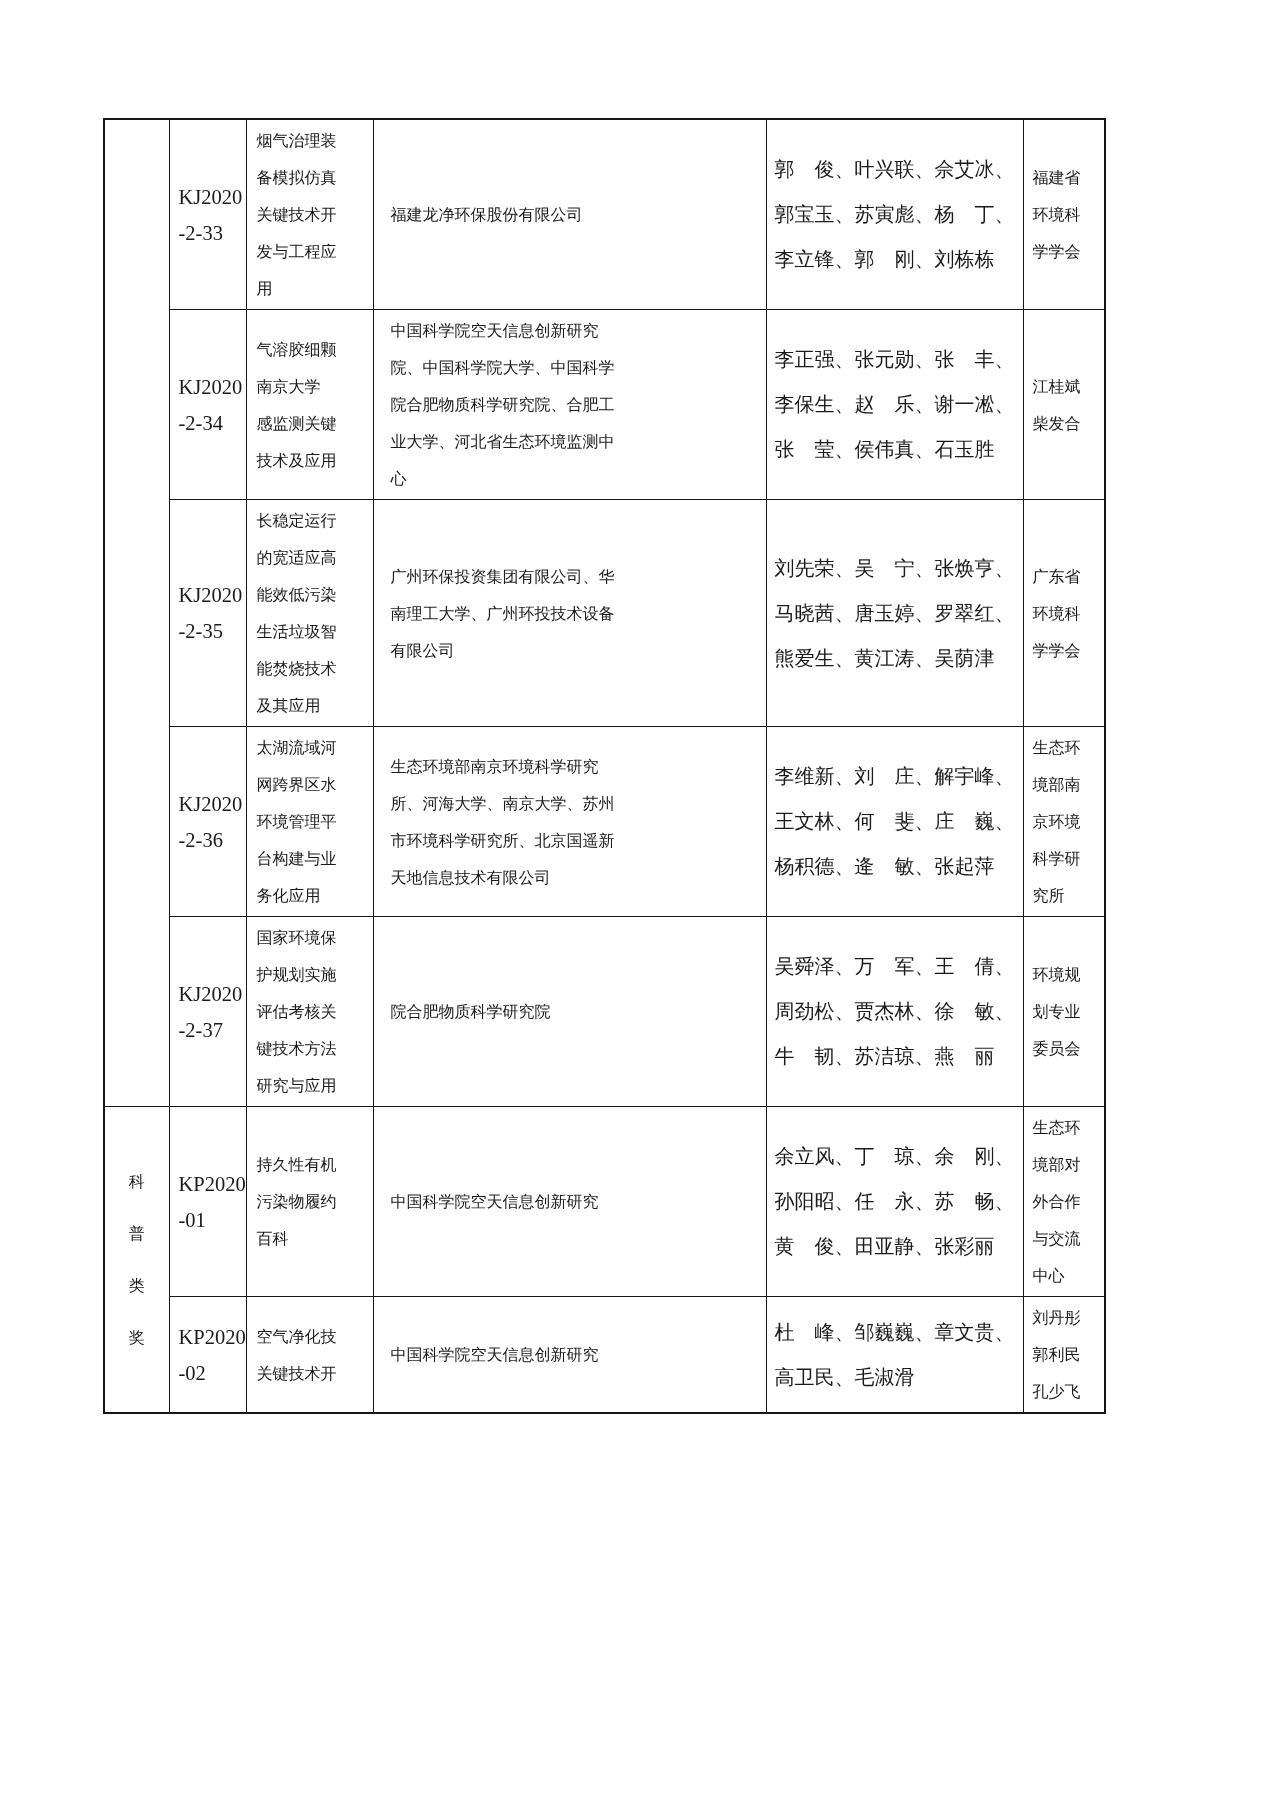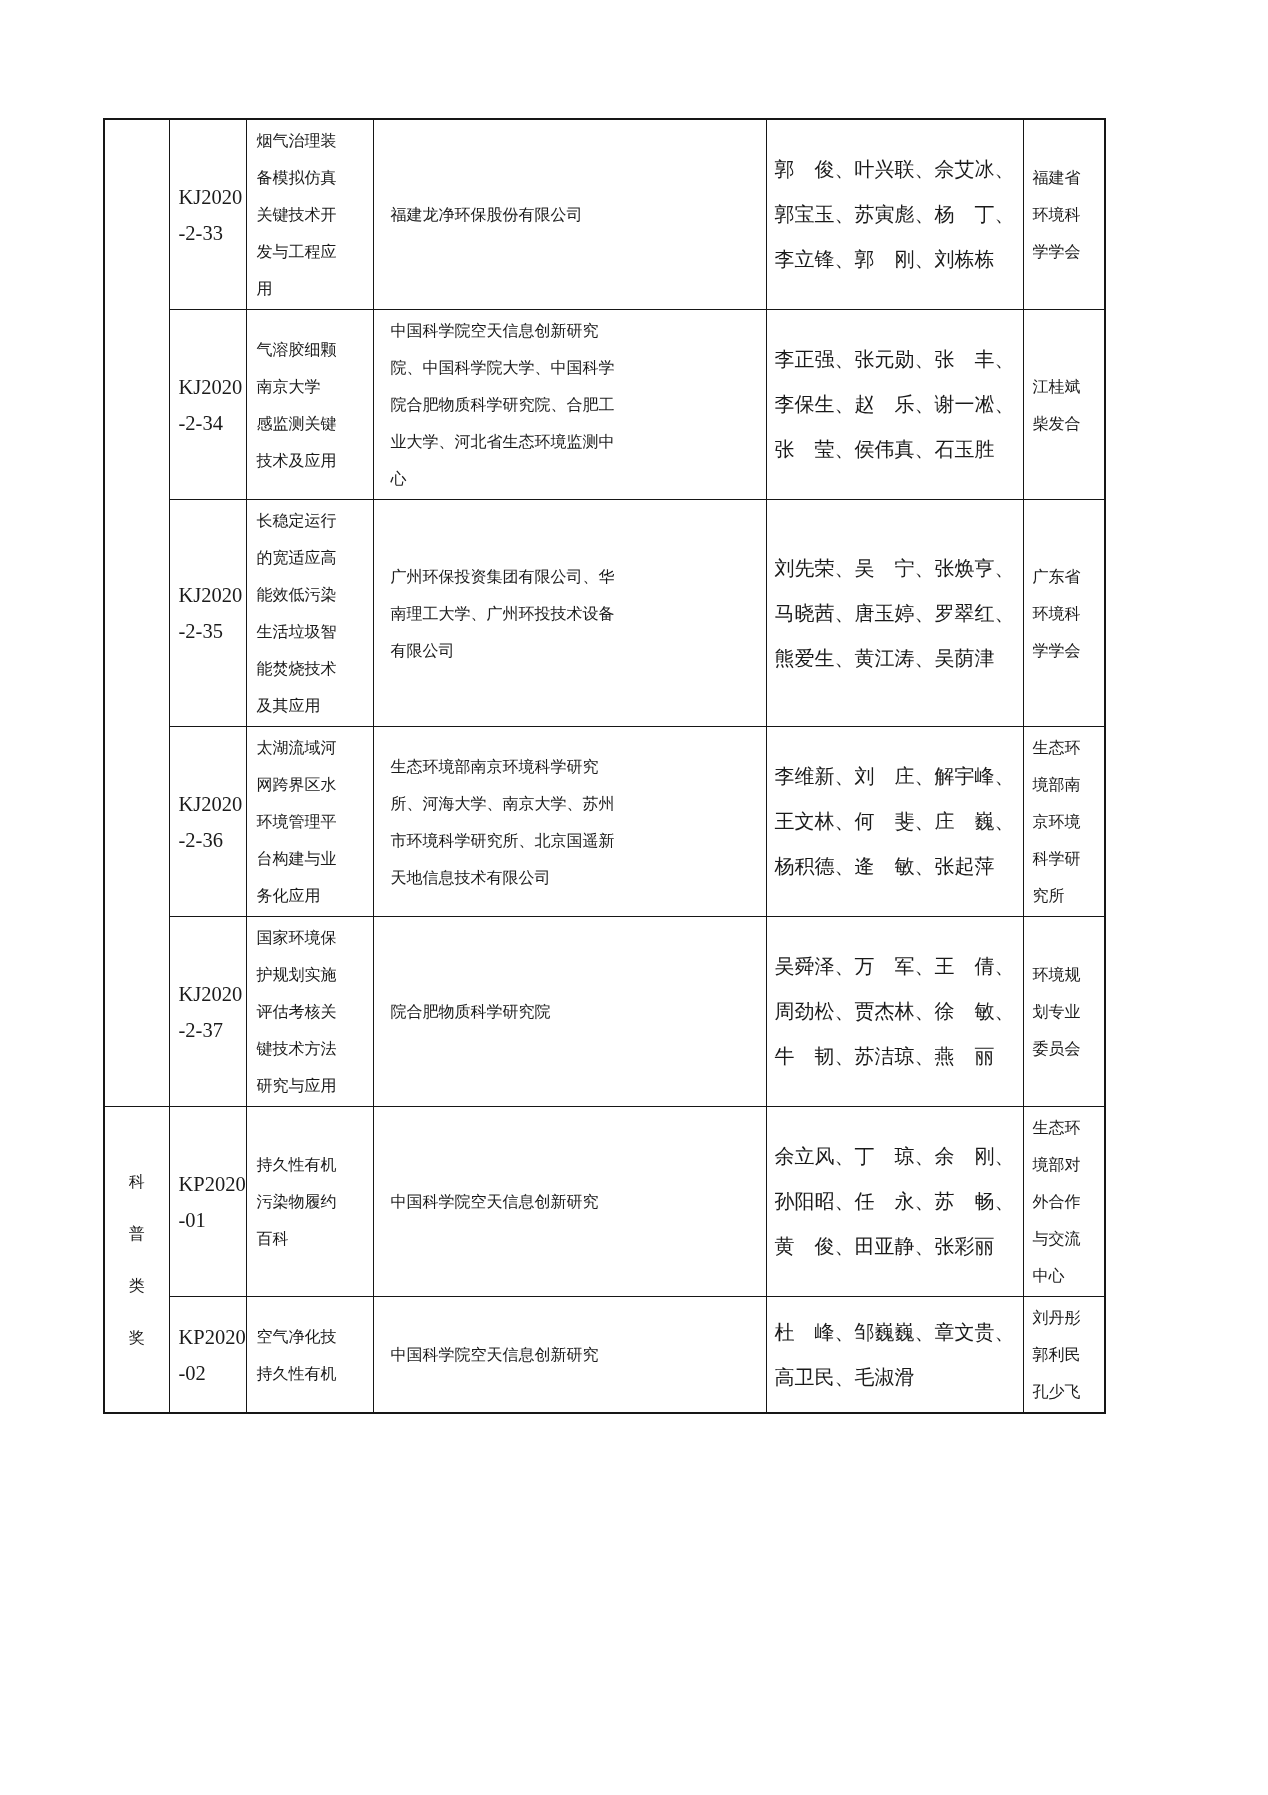--- a/index.html
+++ b/index.html
@@ -190,21 +190,21 @@
         <td class="c-nom">生态环
 境部对
 外合作
 与交流
 中心</td>
       </tr>
       <tr style="height:107px">
         <td class="c-code">KP2020
 -02</td>
         <td class="c-project">空气净化技
-持久性有机</td>
+关键技术开</td>
         <td class="c-org">中国科学院空天信息创新研究</td>
         <td class="c-people">杜　峰、邹巍巍、章文贵、
 高卫民、毛淑滑</td>
         <td class="c-nom">刘丹彤
 郭利民
 孔少飞</td>
       </tr>
     </tbody>
   </table>
 </div>

